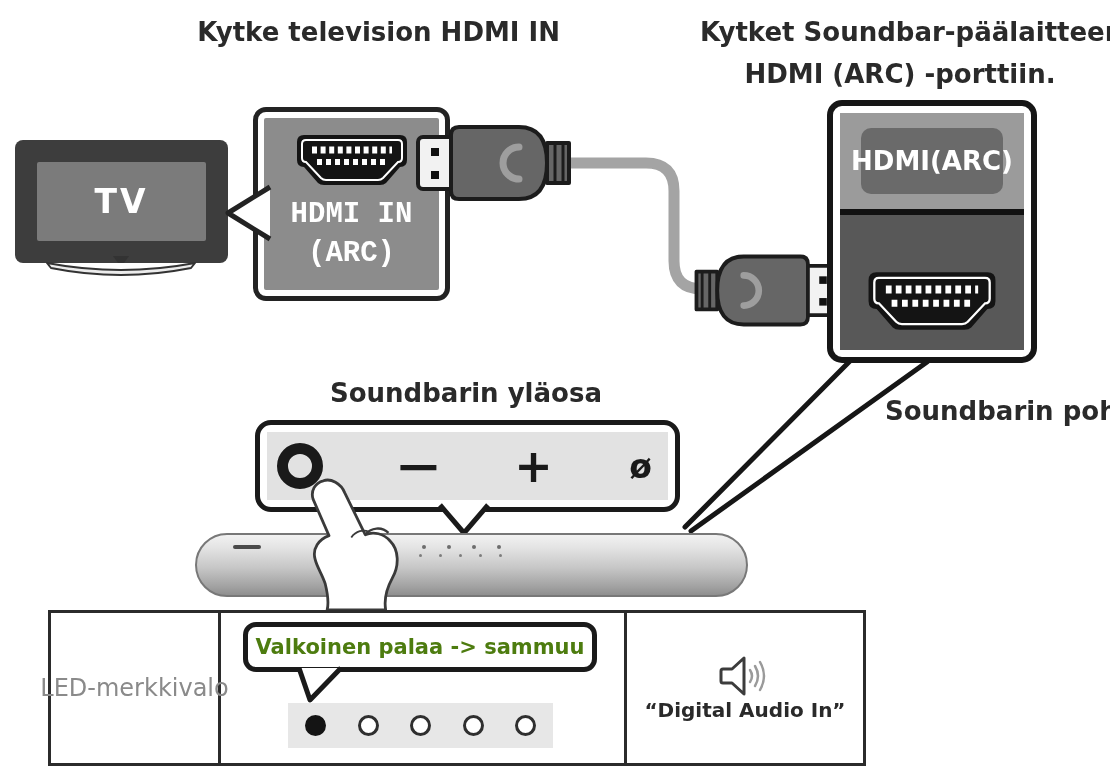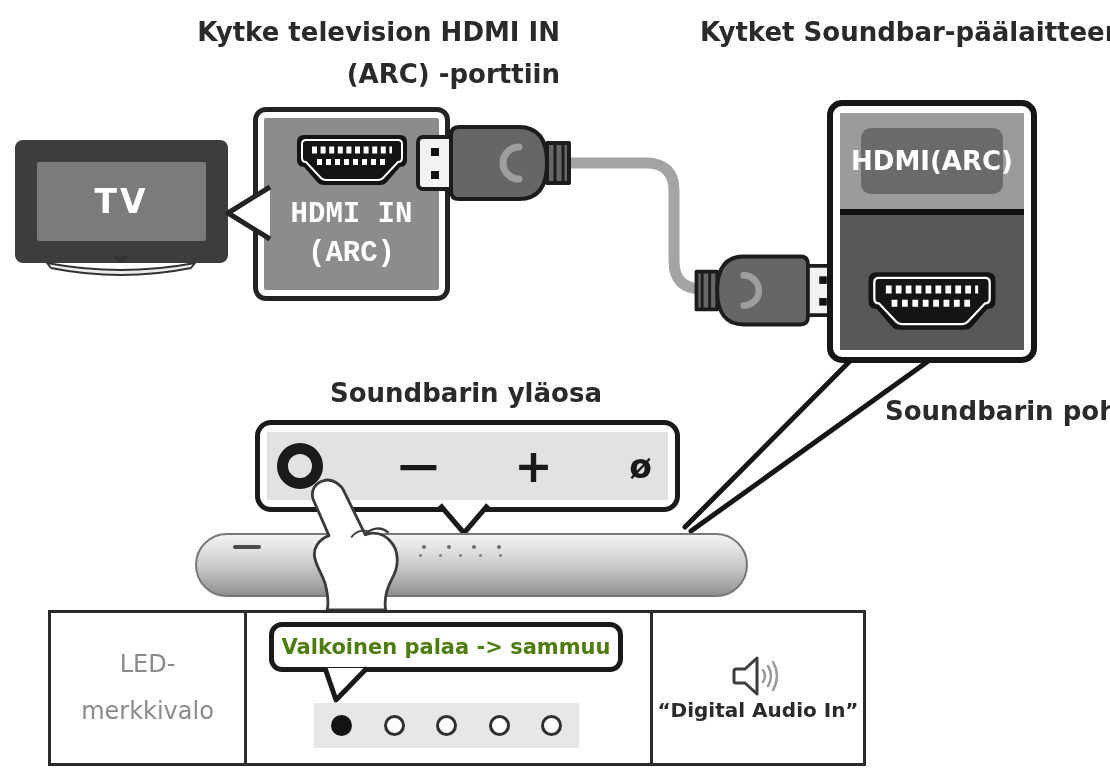--- a/index.html
+++ b/index.html
@@ -48,43 +48,43 @@
     border:2px solid #787878;box-sizing:border-box;}
   .sb-dash{left:36px;top:10px;width:28px;height:4px;background:#4a4a4a;border-radius:2px;position:absolute;}
   .sb-marks{left:225px;top:10px;position:absolute;display:flex;gap:21px;}
   .sb-marks i{width:4px;height:4px;background:#6d6d6d;border-radius:50%;display:block;}
   .sb-marks2{left:222px;top:19px;position:absolute;display:flex;gap:17px;}
   .sb-marks2 i{width:3px;height:3px;background:#7d7d7d;border-radius:50%;display:block;}
 
   
   .led-table{left:48px;top:610px;width:818px;height:156px;border:3px solid #2b2b2b;box-sizing:border-box;display:flex;background:#fff;}
   .cell{box-sizing:border-box;}
-  .cell-1{width:196px;border-right:3px solid #2b2b2b;display:flex;flex-direction:column;align-items:center;justify-content:center;}
+  .cell-1{width:170px;border-right:3px solid #2b2b2b;display:flex;align-items:center;justify-content:center;}
   .cell-1 .lbl{color:#8a8a8a;font-size:24px;line-height:47px;text-align:center;}
   .cell-2{width:406px;border-right:3px solid #2b2b2b;position:relative;}
   .cell-3{flex:1;display:flex;flex-direction:column;align-items:center;justify-content:center;gap:0;}
   .bubble{position:absolute;left:22px;top:9px;width:354px;height:50px;background:#fff;border:5px solid #1a1a1a;border-radius:13px;box-sizing:border-box;display:flex;align-items:center;justify-content:center;}
   .bubble-text{font-weight:bold;font-size:21px;color:#4d7c0f;white-space:nowrap;}
   .led-strip{position:absolute;left:67px;top:90px;width:265px;height:45px;background:#e7e7e7;display:flex;align-items:center;justify-content:space-between;padding:0 17px;box-sizing:border-box;}
   .led{width:21px;height:21px;border-radius:50%;box-sizing:border-box;}
   .led.off{background:#fff;border:3px solid #2f2f2f;}
   .led.on{background:#141414;border:3px solid #141414;}
   .audio-label{font-weight:bold;font-size:20px;color:#2a2a2a;white-space:nowrap;}
 </style>
 </head>
 <body>
 
 <div class="stage">
 
   <div class="abs caption" style="left:160px;top:11px;width:400px;text-align:right;">
     <div>Kytke television HDMI IN</div>
-    <div>(ARC) -porttiin</div>
   </div>
   <div class="abs caption" style="left:700px;top:11px;width:400px;">
     <div>Kytket Soundbar-päälaitteen</div>
+    <div>HDMI (ARC) -porttiin.</div>
   </div>
 
   <svg class="abs" style="left:0;top:0;" width="1110" height="776">
     <path d="M555,163 L646,163 Q674,163 674,191 L674,261 Q674,289 702,289 L715,289" fill="none" stroke="#a4a4a4" stroke-width="11"></path>
   </svg>
 
   <svg class="abs" style="left:0;top:0;" width="1110" height="776">
     <line x1="850" y1="361" x2="685" y2="527" stroke="#161616" stroke-width="5" stroke-linecap="round"></line>
     <line x1="927" y1="362" x2="691" y2="531" stroke="#161616" stroke-width="5" stroke-linecap="round"></line>
   </svg>

